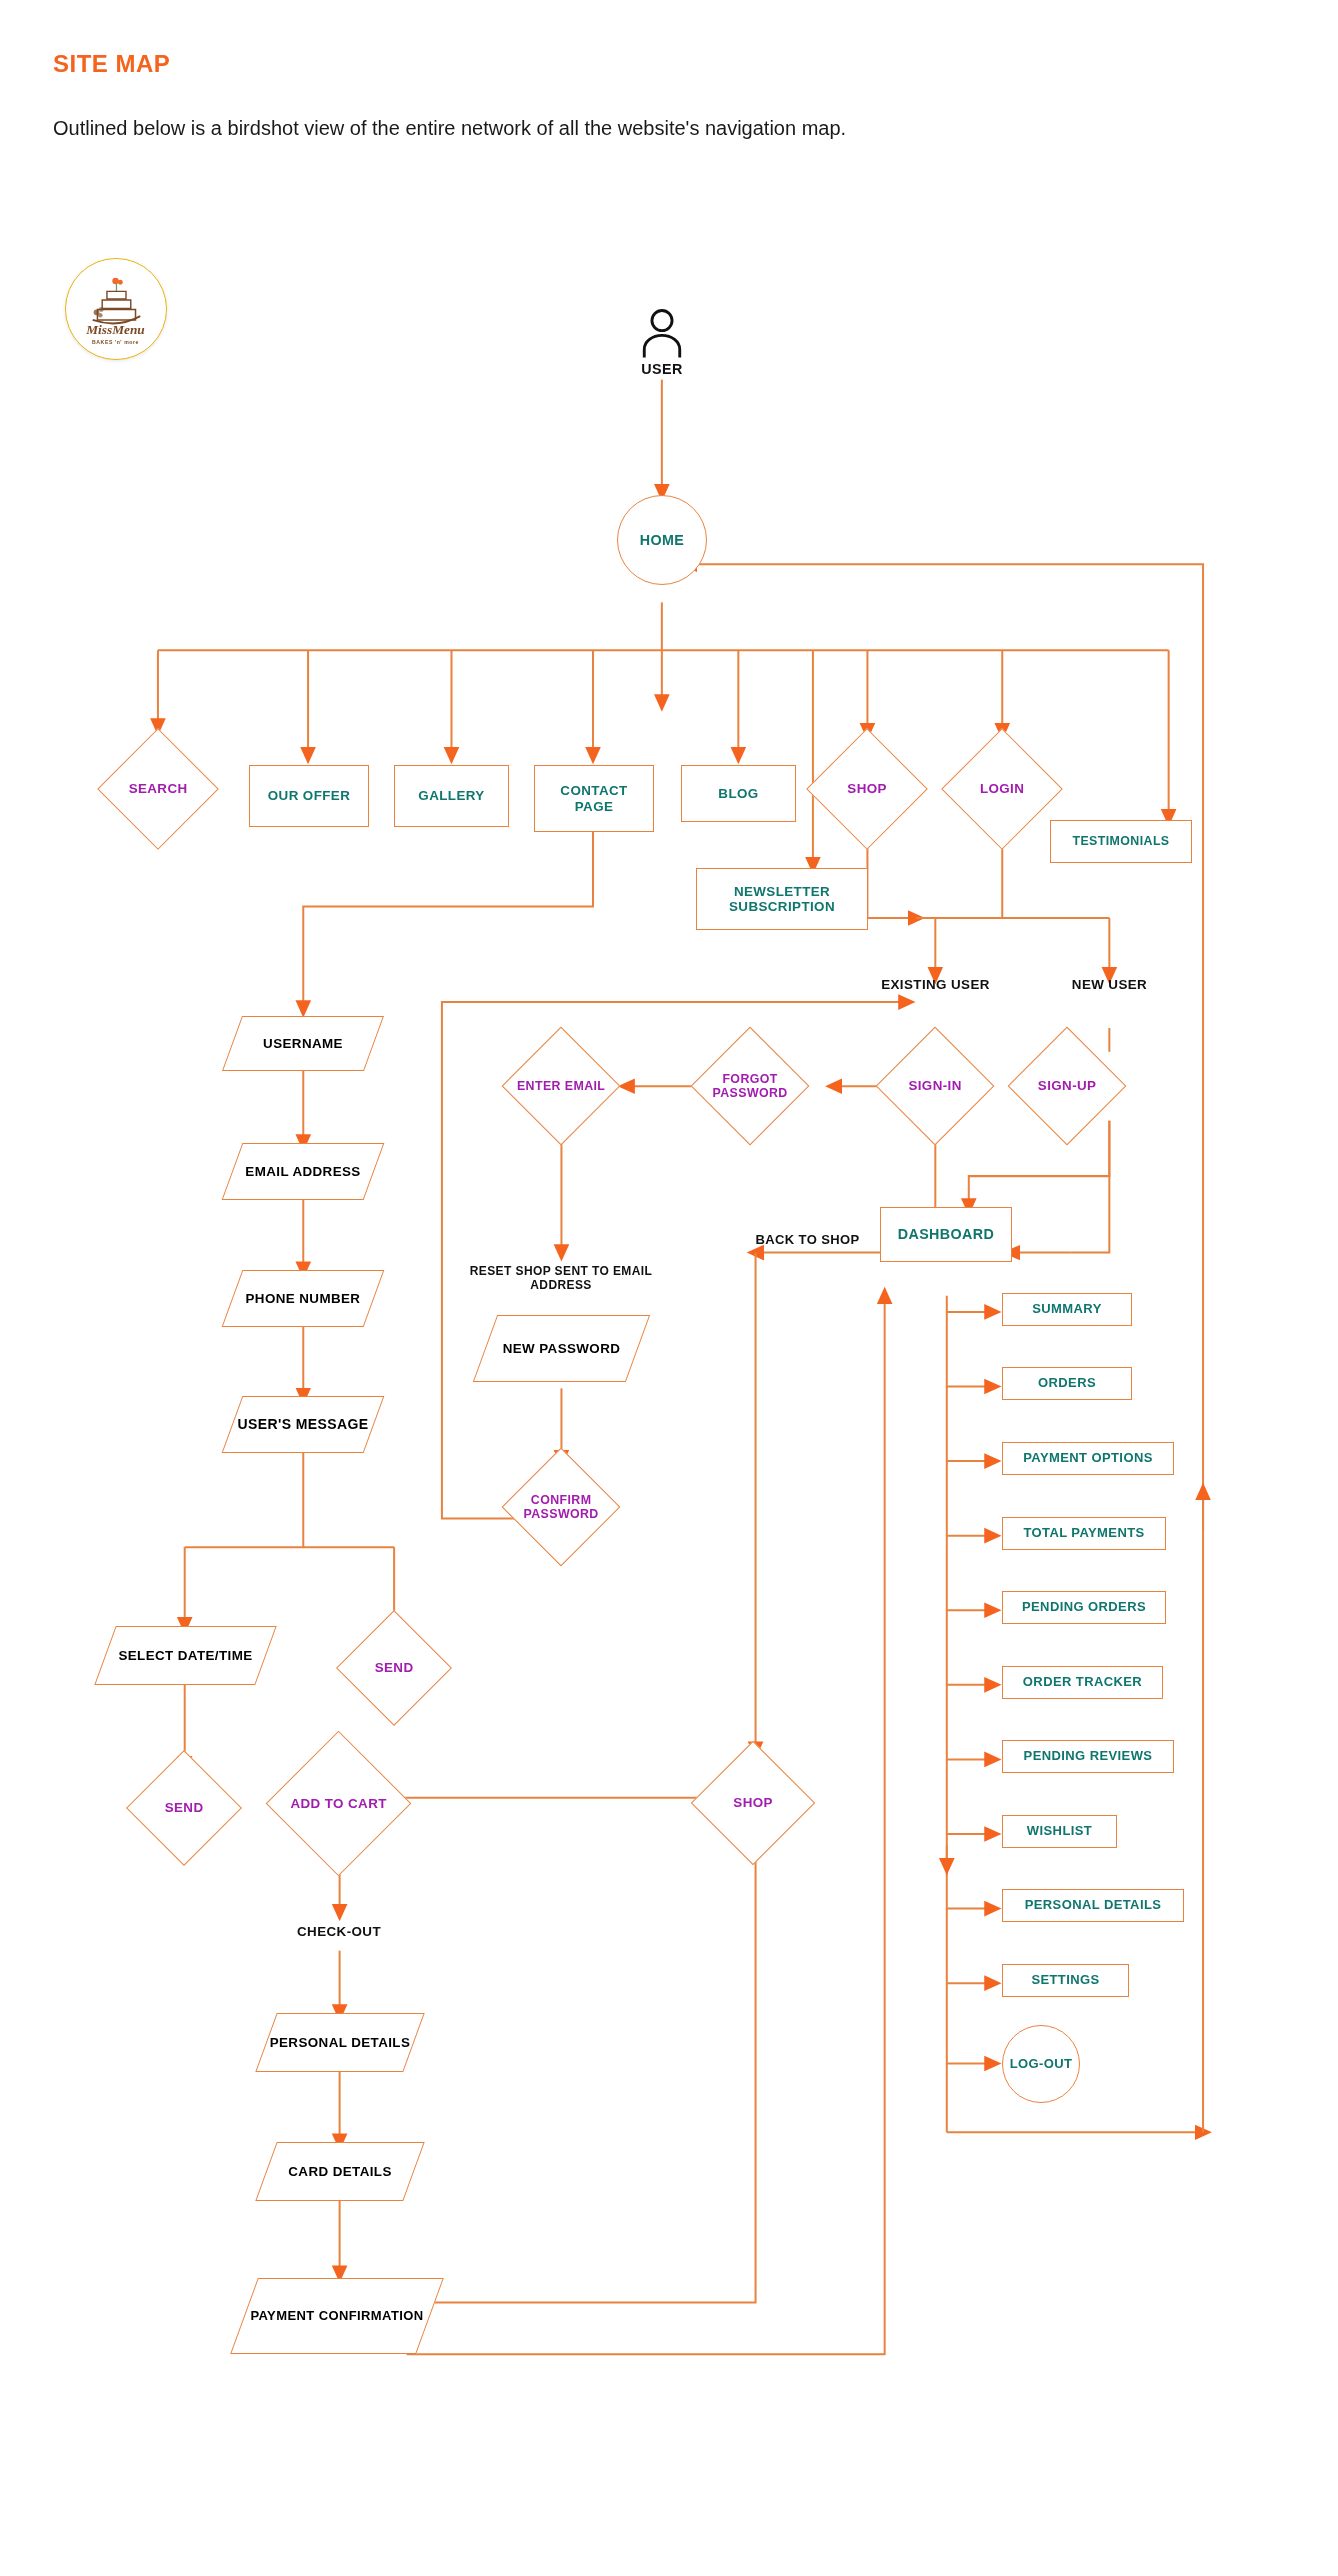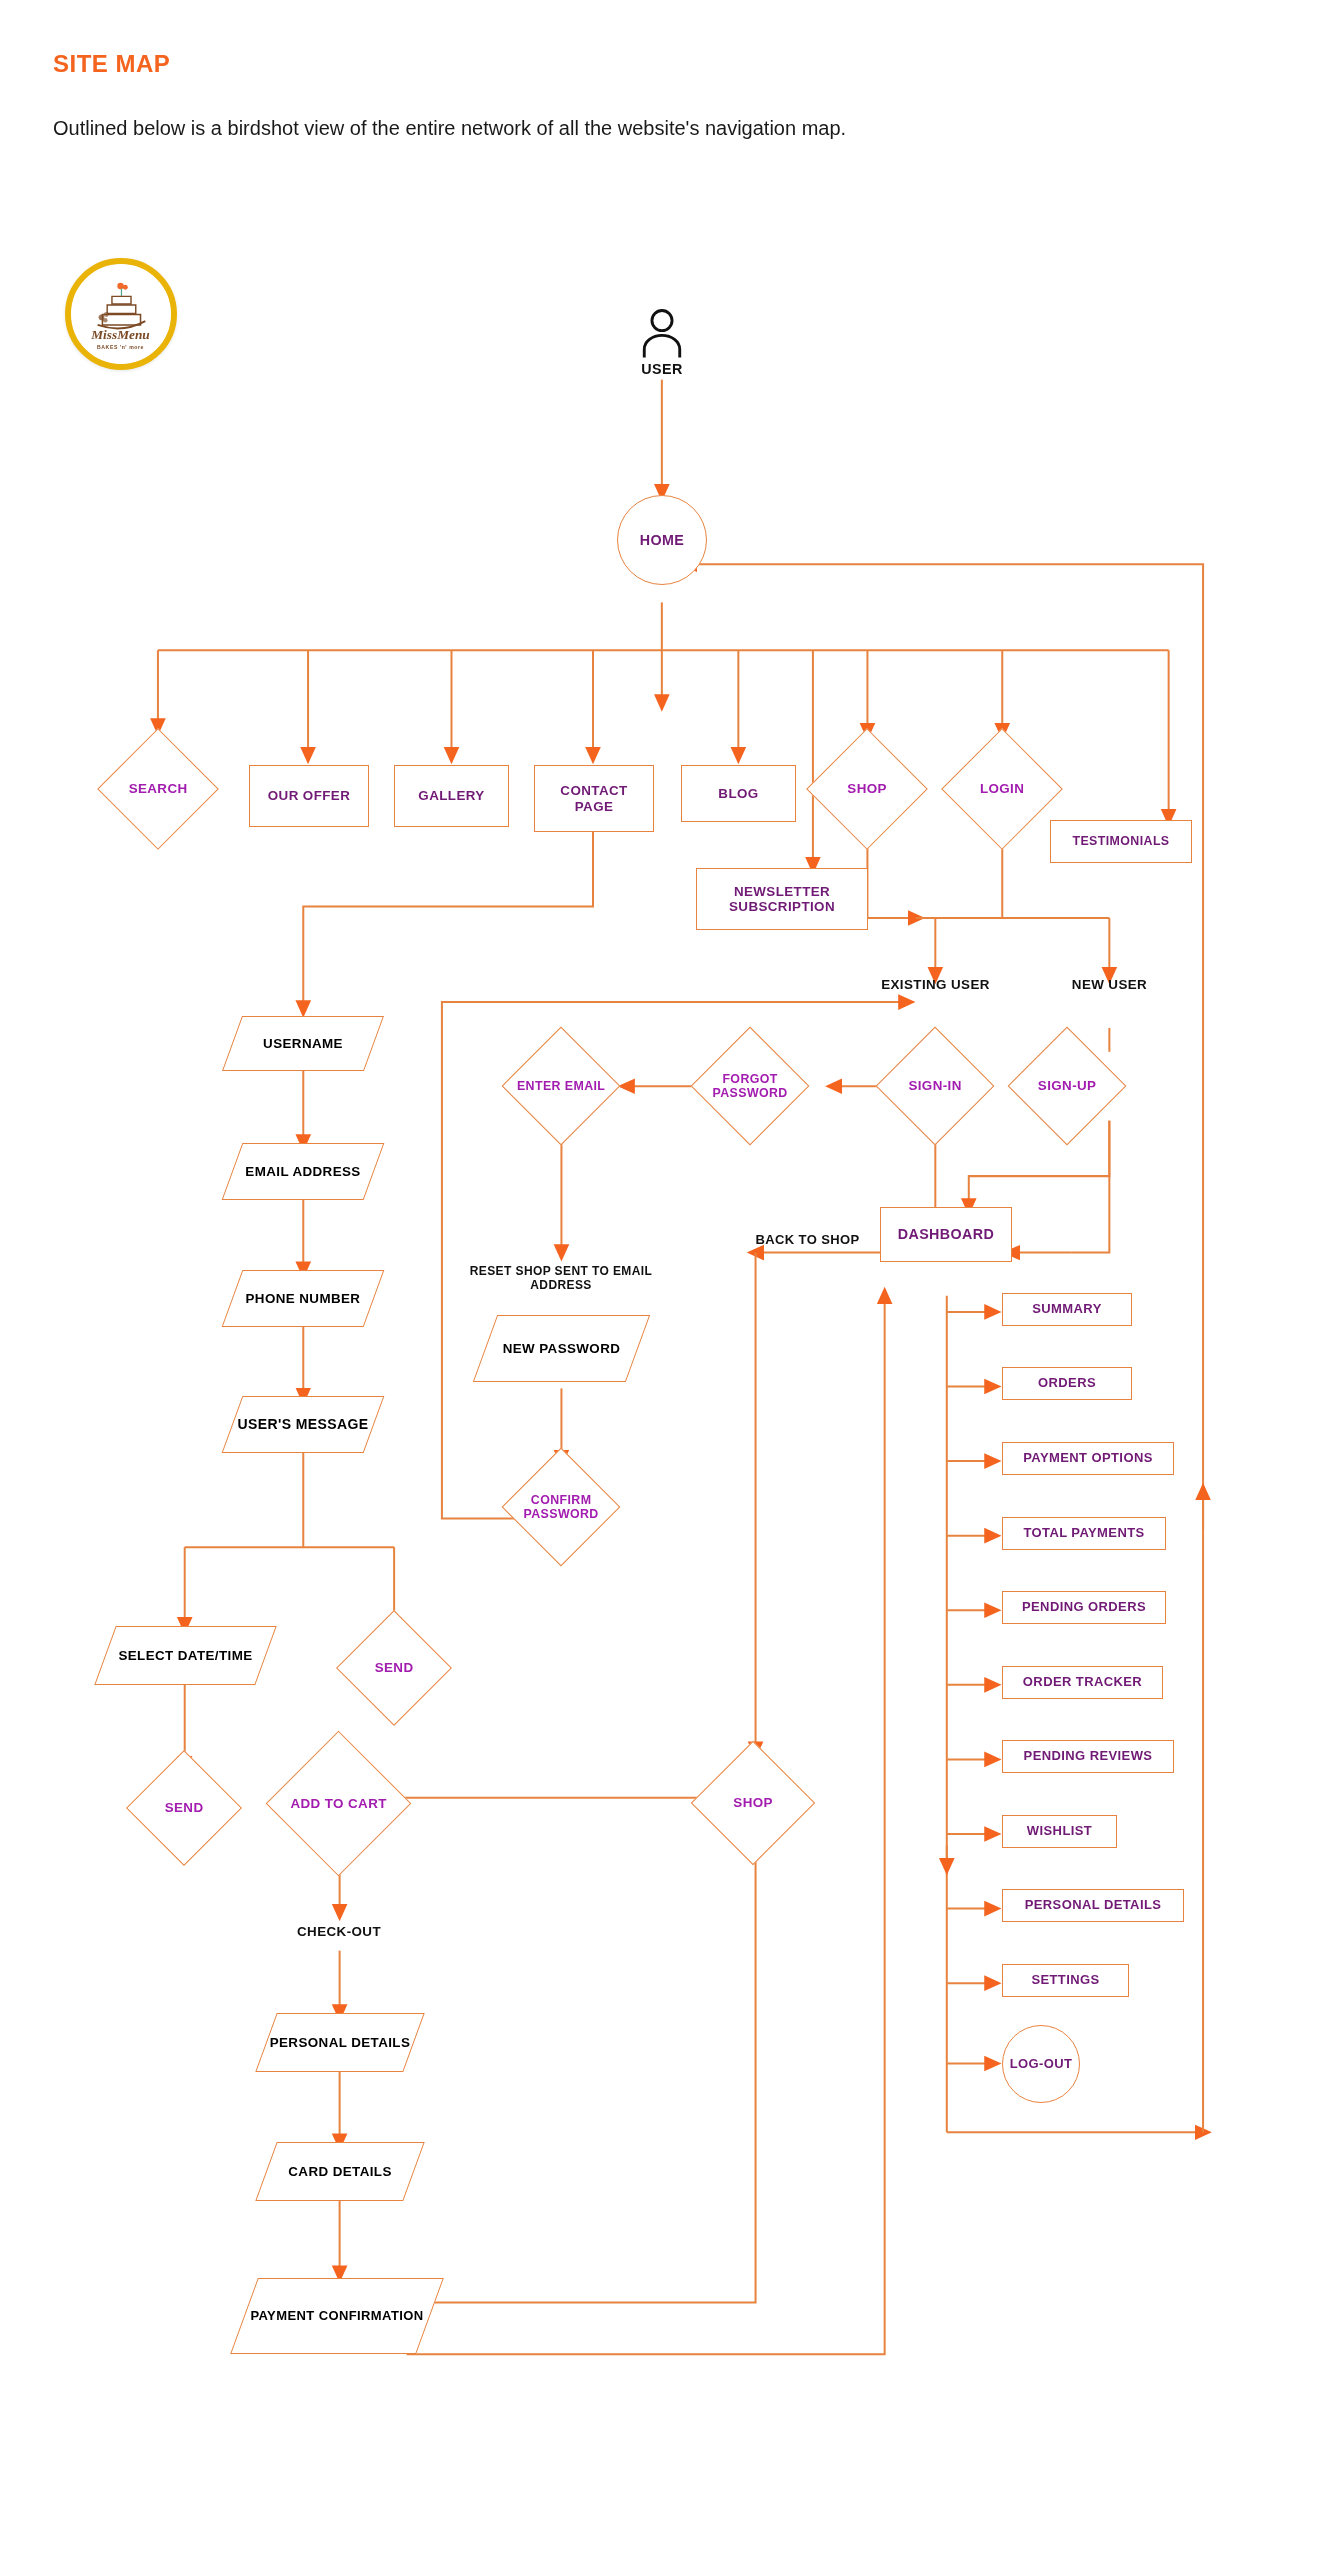--- a/index.html
+++ b/index.html
@@ -12,30 +12,30 @@
     position:absolute;left:53px;top:50px;
     font-size:24px;font-weight:bold;letter-spacing:0.5px;
     color:#f4641e;
   }
   #page-subtitle{
     position:absolute;left:53px;top:117px;
     font-size:20px;color:#1a1a1a;font-weight:400;
   }
   #logo{
     position:absolute;left:65px;top:258px;width:100px;height:100px;
-    border-radius:50%;border:6px solid #eab308;background:#fff;
+    border-radius:50%;border:1px solid #eab308;background:#fff;
     box-shadow:0 1px 3.8px rgba(0,0,0,.10);
     overflow:hidden;
   }
   #logo svg{display:block;}
   #canvas{position:absolute;left:0;top:0;width:1339px;height:2576px;}
   .node{
     position:absolute;box-sizing:border-box;
     display:flex;align-items:center;justify-content:center;
-    text-align:center;color:#701a75;font-weight:bold;
+    text-align:center;color:#0f766e;font-weight:bold;
     letter-spacing:0.4px;line-height:1.15;background:#fff;
   }
   .rect{border:1.2px solid #e8833f;}
   .circle{border:1.2px solid #e8833f;border-radius:50%;}
   .diamond-wrap{position:absolute;}
   .diamond-shape{
     position:absolute;left:0;top:0;width:100%;height:100%;
     border:1.2px solid #e8833f;background:#fff;
     transform:rotate(45deg);box-sizing:border-box;
   }

